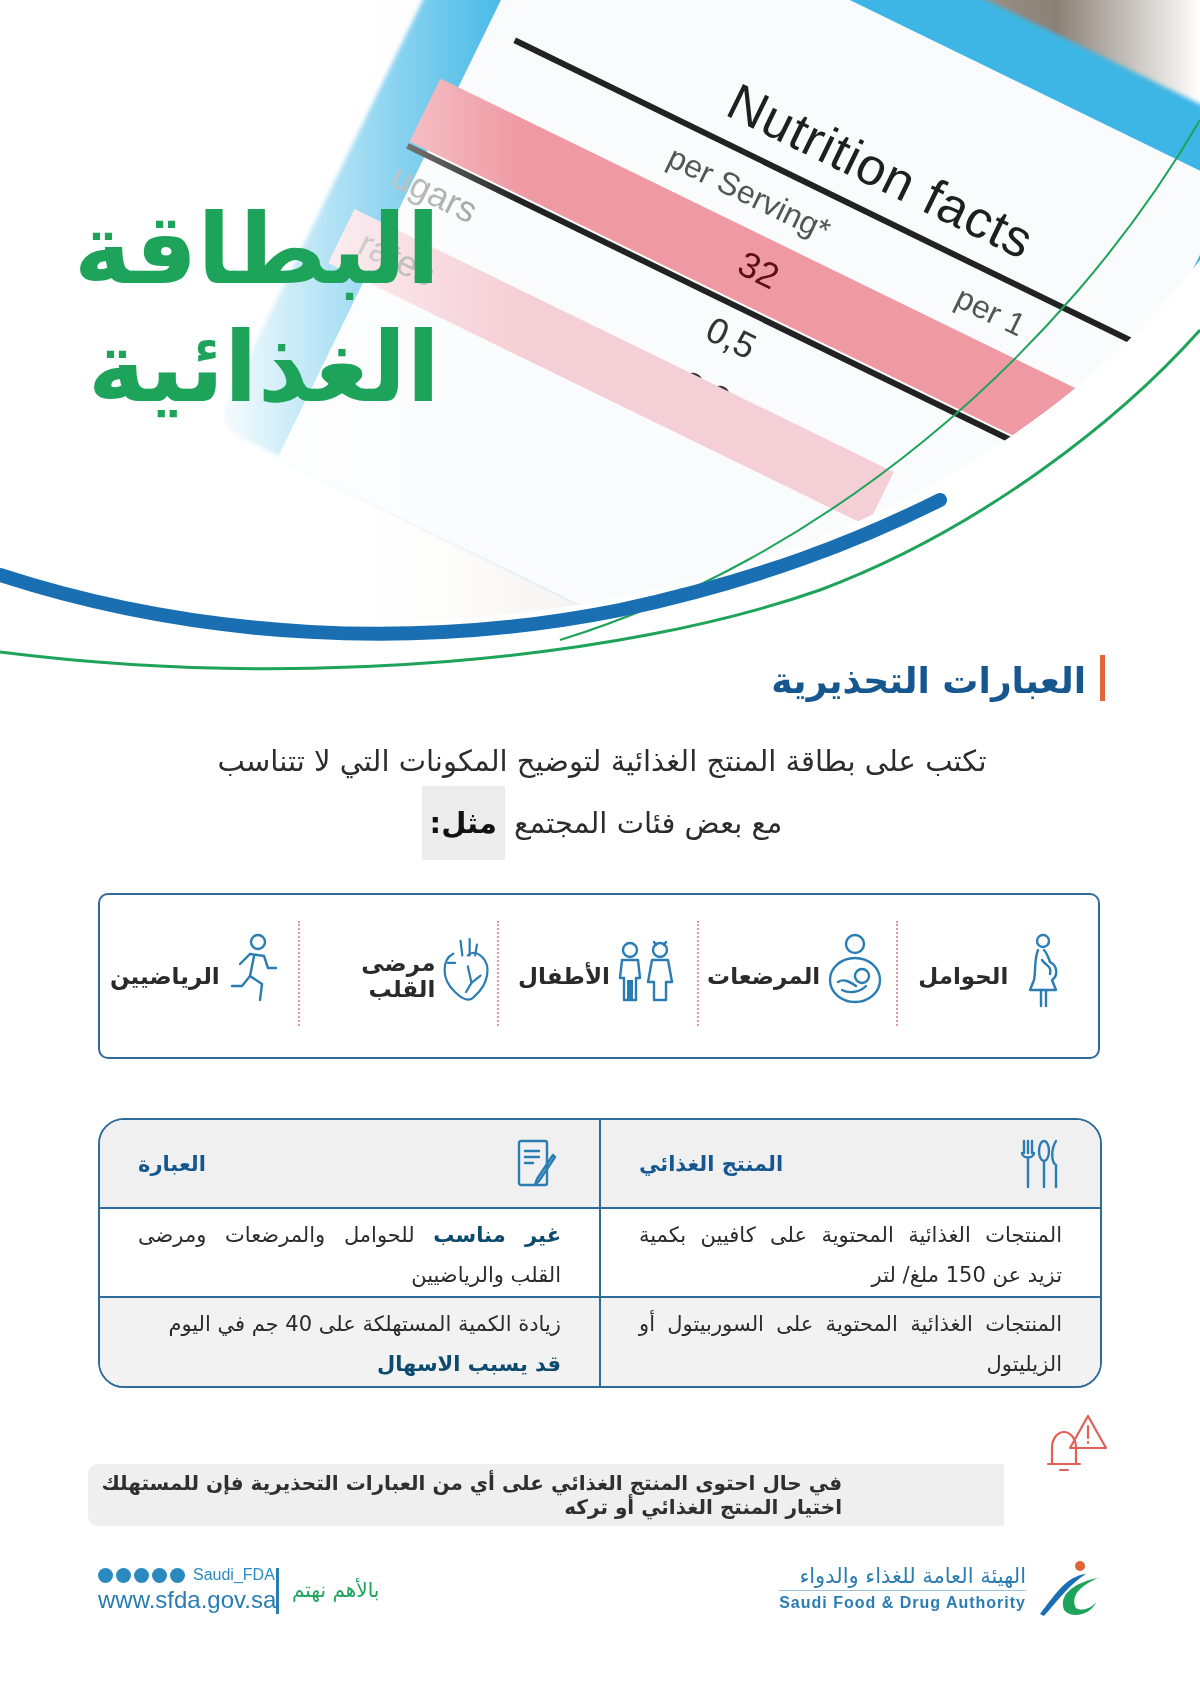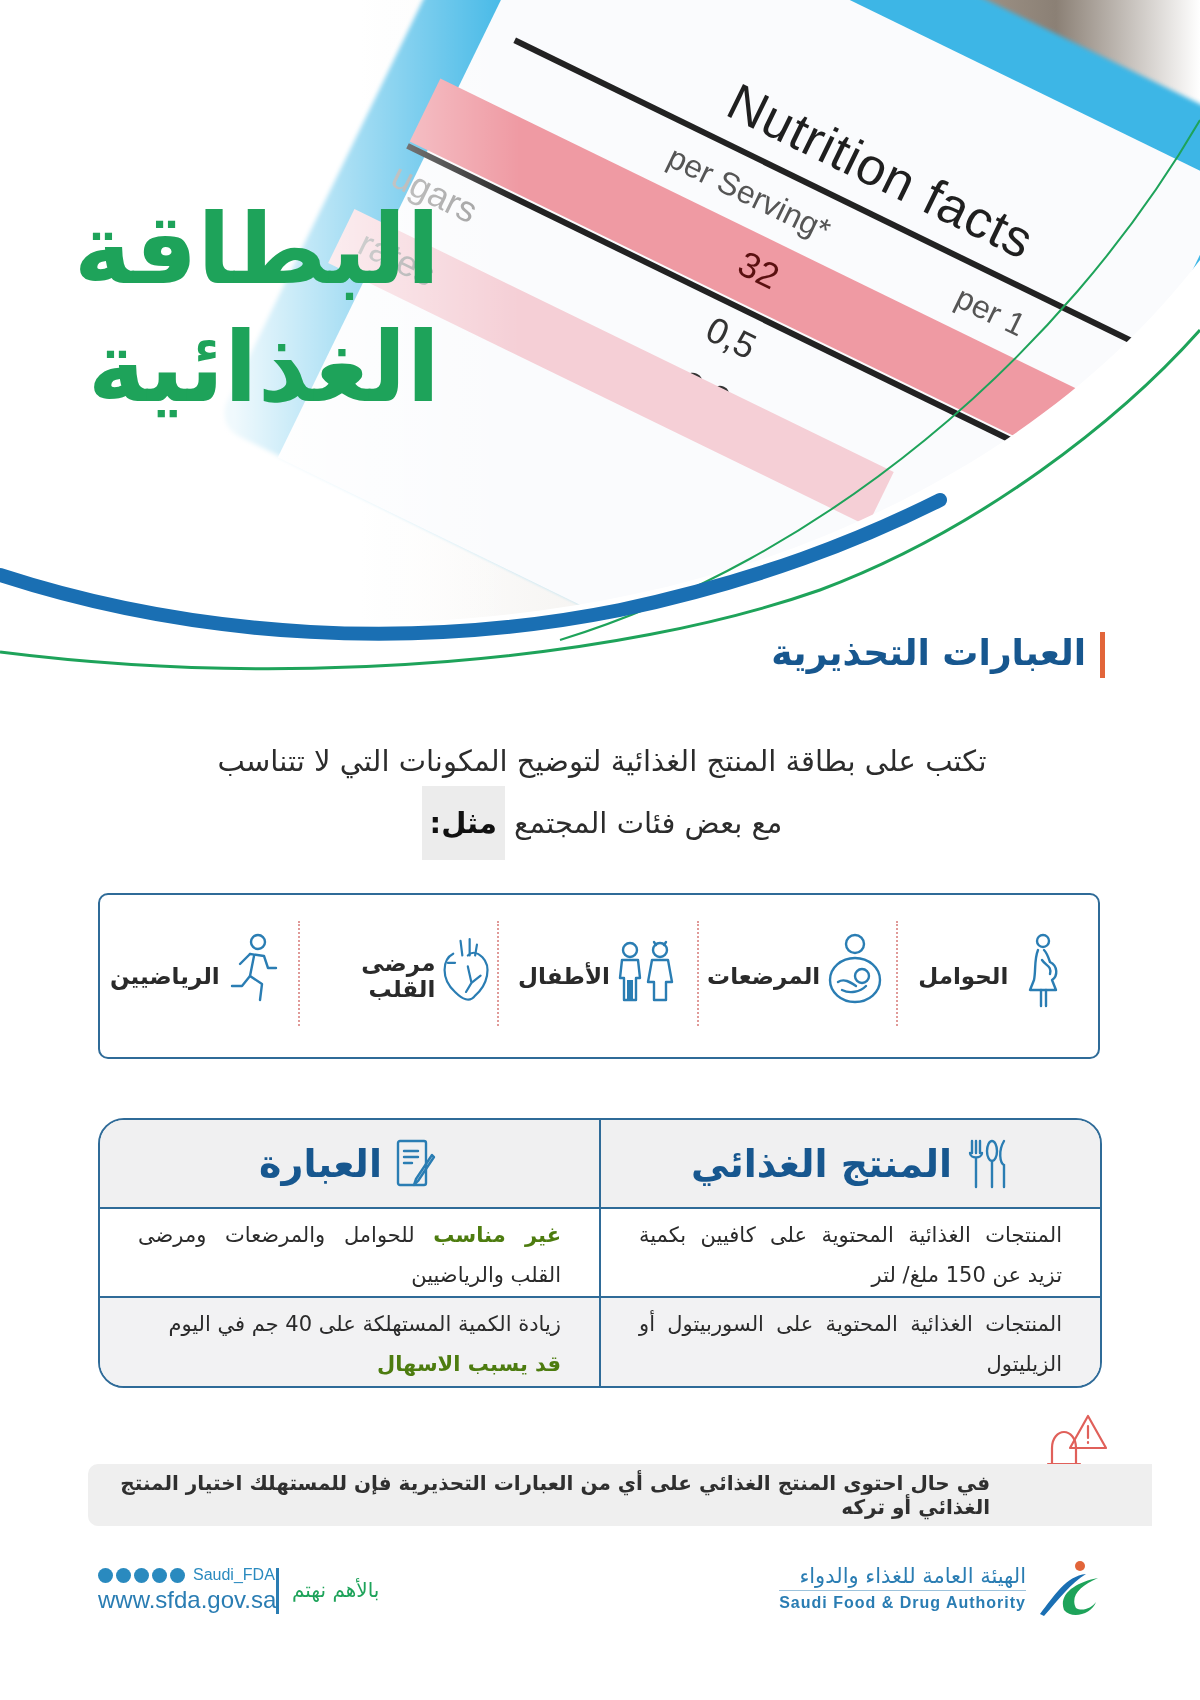--- a/index.html
+++ b/index.html
@@ -13,46 +13,46 @@
   .card-white{position:absolute;left:70px;top:60px;width:86%;height:92%;background:#fafbfd;}
   .nf-title{position:absolute;left:250px;top:110px;font-size:52px;color:#1f1f1f;font-family:"Liberation Sans",sans-serif;letter-spacing:1px;}
   .nf-line{position:absolute;left:30px;width:780px;height:6px;background:#222;}
   .nf-pink{position:absolute;left:-20px;top:250px;width:720px;height:70px;background:#ef9aa3;}
   .nf-pink2{position:absolute;left:-40px;top:405px;width:600px;height:60px;background:#f5cfd6;}
   .nf-txt{position:absolute;font-size:36px;color:#333;font-family:"Liberation Sans",sans-serif;}
   .fade-left{left:0;top:0;width:520px;height:680px;background:linear-gradient(90deg,rgba(255,255,255,1) 0%,rgba(255,255,255,.92) 45%,rgba(255,255,255,0) 100%);}
   .title-green{right:760px;top:190px;font-size:98px;font-weight:bold;color:#1ea35a;line-height:118px;text-align:right;direction:rtl;white-space:nowrap;font-family:"DejaVu Sans",sans-serif;}
   .curves{left:0;top:0;width:1200px;height:700px;}
   
-  .sec-head{right:95px;top:632px;display:flex;align-items:flex-start;direction:rtl;}
+  .sec-head{right:95px;top:655px;display:flex;align-items:flex-end;direction:rtl;}
   .sec-bar{width:5px;height:46px;background:#e2653a;margin-left:14px;}
   .sec-title{font-size:36px;font-weight:bold;color:#17578f;}
   .para{right:98px;top:730px;width:1000px;direction:rtl;text-align:center;font-size:29px;line-height:62px;color:#2c2c2c;}
   .para .hl{background:#ececec;font-weight:bold;padding:20px 8px;color:#111;}
   
   .icons-box{left:98px;top:893px;width:1002px;height:166px;border:2px solid #2f6b98;border-radius:10px;box-sizing:border-box;display:flex;direction:rtl;}
   .ic-item{flex:1;display:flex;align-items:center;justify-content:center;position:relative;}
   .ic-item + .ic-item::before{content:"";position:absolute;right:0;top:26px;height:105px;border-right:2px dotted #e09a98;}
   .ic-svg{width:70px;height:78px;margin-bottom:10px;}
   .ic-label{font-size:23px;color:#2a2a2a;font-weight:bold;}
   
   .tbl{left:98px;top:1118px;width:1004px;height:270px;border:2px solid #2f6b98;border-radius:26px;overflow:hidden;box-sizing:border-box;direction:rtl;}
   .tbl-row{display:flex;width:100%;border-bottom:2px solid #2f6b98;box-sizing:border-box;}
   .tbl-row:last-child{border-bottom:none;}
   .tbl-cell{flex:1;box-sizing:border-box;padding:6px 38px;font-size:21px;line-height:40px;color:#2b2b2b;text-align:justify;}
   .tbl-cell + .tbl-cell{border-right:2px solid #2f6b98;}
   .tbl-head{height:89px;background:#f0f0f1;}
-  .tbl-head .tbl-cell{display:flex;align-items:center;justify-content:center;font-size:38px;font-weight:bold;color:#17578f;}
+  .tbl-head .tbl-cell{display:flex;align-items:center;justify-content:space-between;font-size:21px;font-weight:bold;color:#17578f;}
   .tbl-r1{height:89px;background:#ffffff;}
   .tbl-r2{height:88px;background:#f2f2f3;}
   .hicon{width:46px;height:54px;margin-left:12px;}
-  b.strong{font-weight:bold;color:#4d7c0f;}
+  b.strong{font-weight:bold;color:#0c4a6e;}
   
   .alert-icon{left:1038px;top:1412px;width:72px;height:66px;}
-  .alert-bar{left:88px;top:1464px;width:1064px;height:62px;background:#efefef;border-radius:10px 0 0 10px;direction:rtl;display:flex;align-items:center;}
+  .alert-bar{left:88px;top:1464px;width:916px;height:62px;background:#efefef;border-radius:10px 0 0 10px;direction:rtl;display:flex;align-items:center;}
   .alert-text{font-size:20px;font-weight:bold;color:#2f2f2f;padding-right:162px;}
   
   .f-left{left:98px;top:1566px;}
   .social{display:flex;align-items:center;gap:3px;}
   .soc-dot{width:15px;height:15px;border-radius:50%;background:#2a8abf;display:inline-block;}
   .soc-handle{font-size:16px;color:#2a8abf;margin-left:5px;font-family:"Liberation Sans",sans-serif;}
   .site{font-size:24px;color:#2a7db3;font-family:"Liberation Sans",sans-serif;margin-top:2px;}
   .f-sep{left:276px;top:1568px;width:3px;height:46px;background:#2a7db3;}
   .slogan{left:292px;top:1578px;font-size:20px;color:#1ea35a;direction:rtl;}
   .f-right{right:98px;top:1558px;display:flex;align-items:center;margin-left:6px;}

